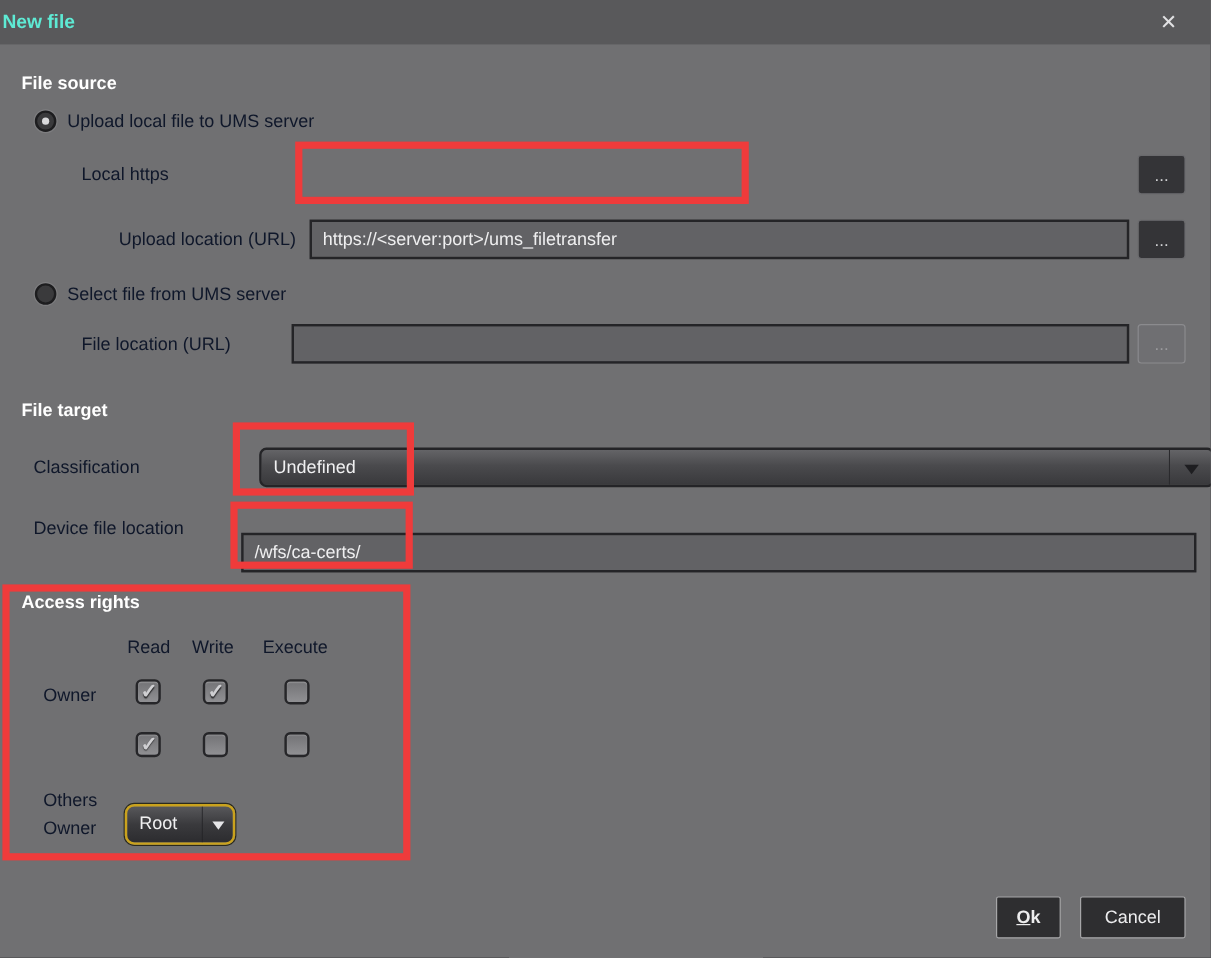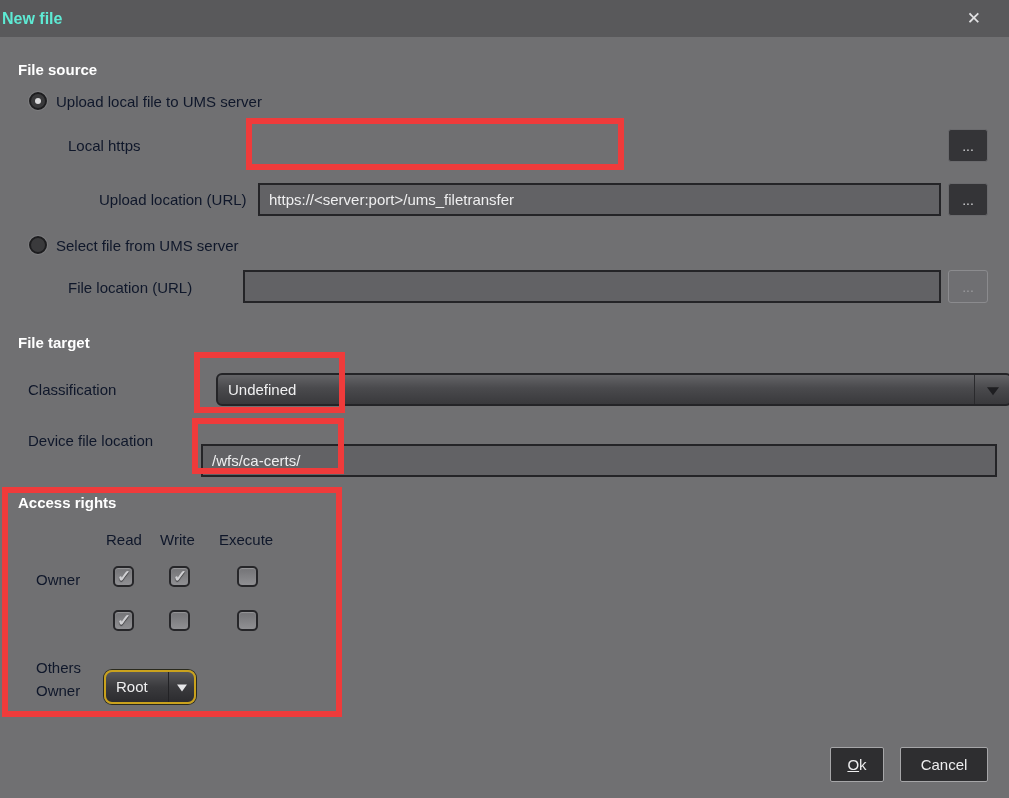--- a/index.html
+++ b/index.html
@@ -164,21 +164,21 @@
   <span class="checkbox checked" style="left:113px; top:610px;"></span>
   <span class="checkbox" style="left:169px; top:610px;"></span>
   <span class="checkbox" style="left:237px; top:610px;"></span>
 
   <span class="lbl" style="left:36px; top:682px;">Owner</span>
   <div class="combo small" style="left:104px; top:670px; width:92px; height:34px;">
     <span class="combo-text">Root</span>
     <span class="combo-arrow"></span>
   </div>
 
-  <button class="btn" style="left:830px; top:747px; width:54px;"><span class="u">O</span><span>k</span></button>
+  <button class="btn" style="left:830px; top:747px; width:54px;font-weight:bold;"><span class="u">O</span><span>k</span></button>
   <button class="btn" style="left:900px; top:747px; width:88px;">Cancel</button>
 
   <div class="redbox" style="left:246px; top:118px; width:378px; height:52px;"></div>
   <div class="redbox" style="left:194px; top:352px; width:151px; height:61px;"></div>
   <div class="redbox" style="left:192px; top:418px; width:152px; height:56px;"></div>
   <div class="redbox" style="left:2px; top:487px; width:340px; height:230px;"></div>
 
 </div>
 
 </body></html>

